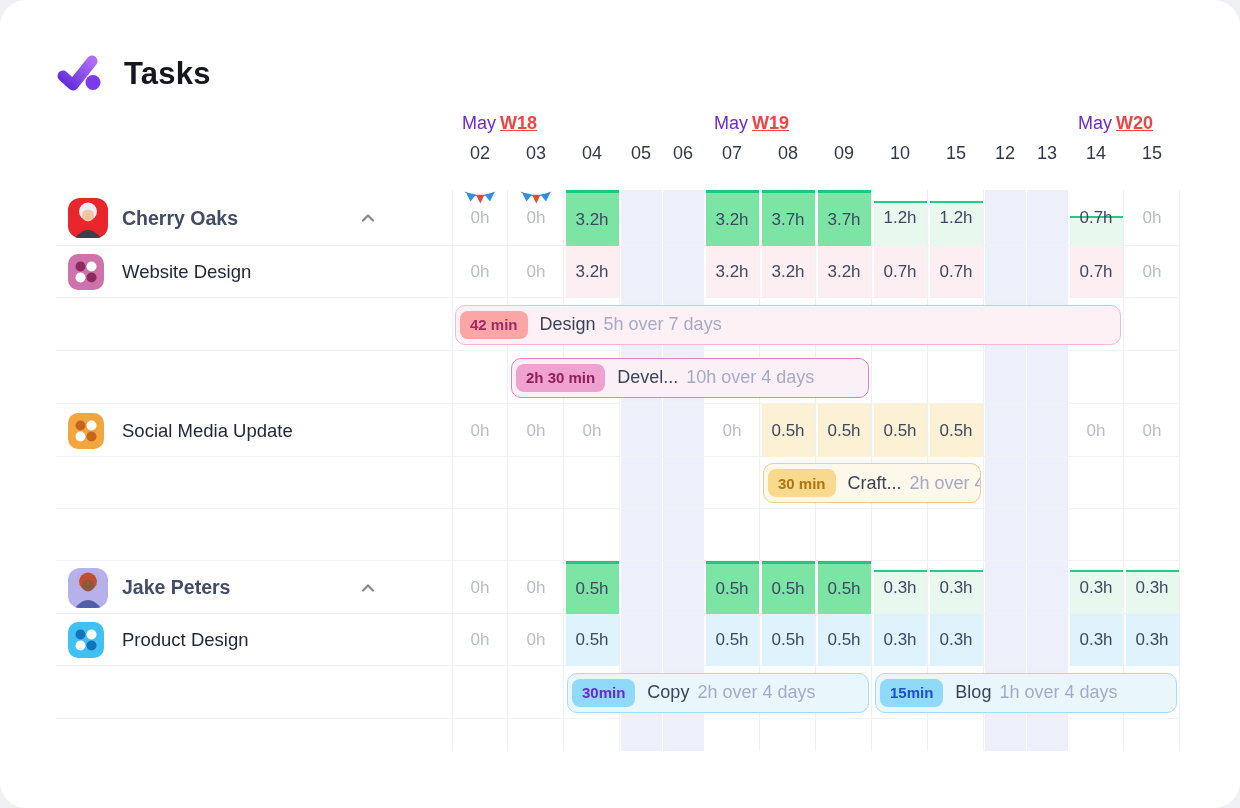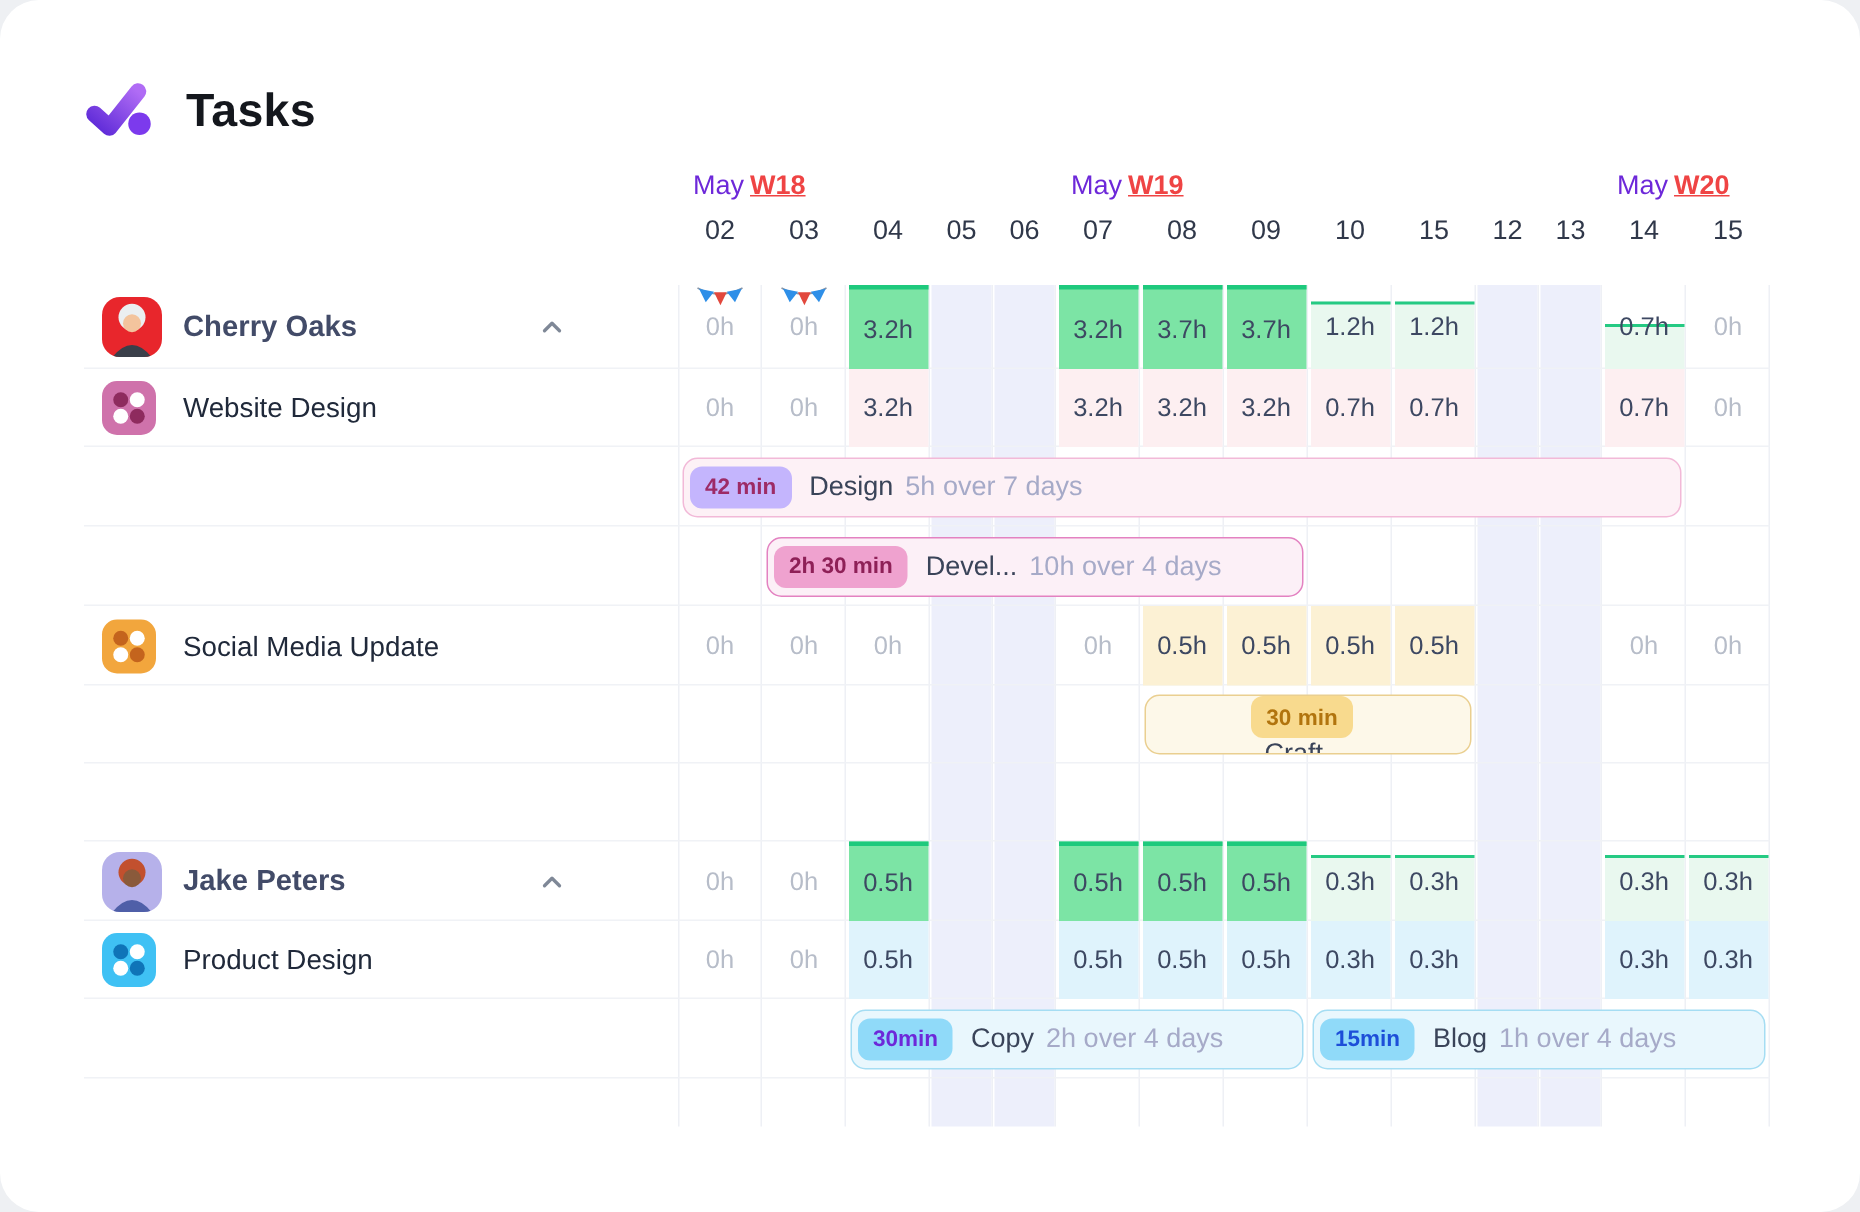--- a/index.html
+++ b/index.html
@@ -204,21 +204,21 @@
         <span>0.7h</span>
       </div>
       <div class="cell" style="grid-area: 5 / 14; background: rgb(253, 239, 241);">
         <span>0.7h</span>
       </div>
       <div class="cell zero" style="grid-area: 5 / 15;">
         <span class="zv">0h</span>
       </div>
       <div class="underlay" style="grid-area: 6 / 1 / auto / -1;"></div>
       <div class="bar" style="grid-area: 6 / 2 / auto / 15; background: rgb(253, 241, 246); border-color: rgb(242, 185, 216);">
-        <span class="badge" style="background:#c4b5fd;color:#9d2b66">42 min</span>
+        <span class="badge" style="background:#fca5a5;color:#9d2b66">42 min</span>
         <span class="bl">Design</span>
         <span class="bs">5h over 7 days</span>
       </div>
       <div class="underlay" style="grid-area: 7 / 1 / auto / -1;"></div>
       <div class="bar" style="grid-area: 7 / 3 / auto / 10; background: rgb(252, 240, 247); border-color: rgb(227, 130, 193);">
         <span class="badge" style="background:#efa2cf;color:#8e2057">2h 30 min</span>
         <span class="bl">Devel...</span>
         <span class="bs">10h over 4 days</span>
       </div>
       <div class="underlay" style="grid-area: 8 / 1 / auto / -1;"></div>
@@ -257,21 +257,21 @@
       <div class="cell" style="grid-area: 8 / 11; background: rgb(252, 241, 212);">
         <span>0.5h</span>
       </div>
       <div class="cell zero" style="grid-area: 8 / 14;">
         <span class="zv">0h</span>
       </div>
       <div class="cell zero" style="grid-area: 8 / 15;">
         <span class="zv">0h</span>
       </div>
       <div class="underlay" style="grid-area: 9 / 1 / auto / -1;"></div>
-      <div class="bar" style="grid-area: 9 / 8 / auto / 12; background: rgb(253, 248, 233); border-color: rgb(234, 207, 144); flex-direction: column;">
+      <div class="bar" style="grid-area: 9 / 8 / auto / 12; background: rgb(253, 248, 233); border-color: rgb(234, 207, 144);">
         <span class="badge" style="background:#f8da8e;color:#b1740e">30 min</span>
         <span class="bl">Craft...</span>
         <span class="bs">2h over 4 days</span>
       </div>
       <div class="underlay" style="grid-area: 10 / 1 / auto / -1;"></div>
       <div class="underlay" style="grid-area: 11 / 1 / auto / -1;"></div>
       <div class="rowlabel" style="grid-area: 11 / 1;">
         <span class="avatar" style="background:#b6b1ea">
           <svg width="40" height="40" viewBox="0 0 40 40">
             <circle cx="20" cy="13.5" r="9" fill="#c2502e"></circle>

